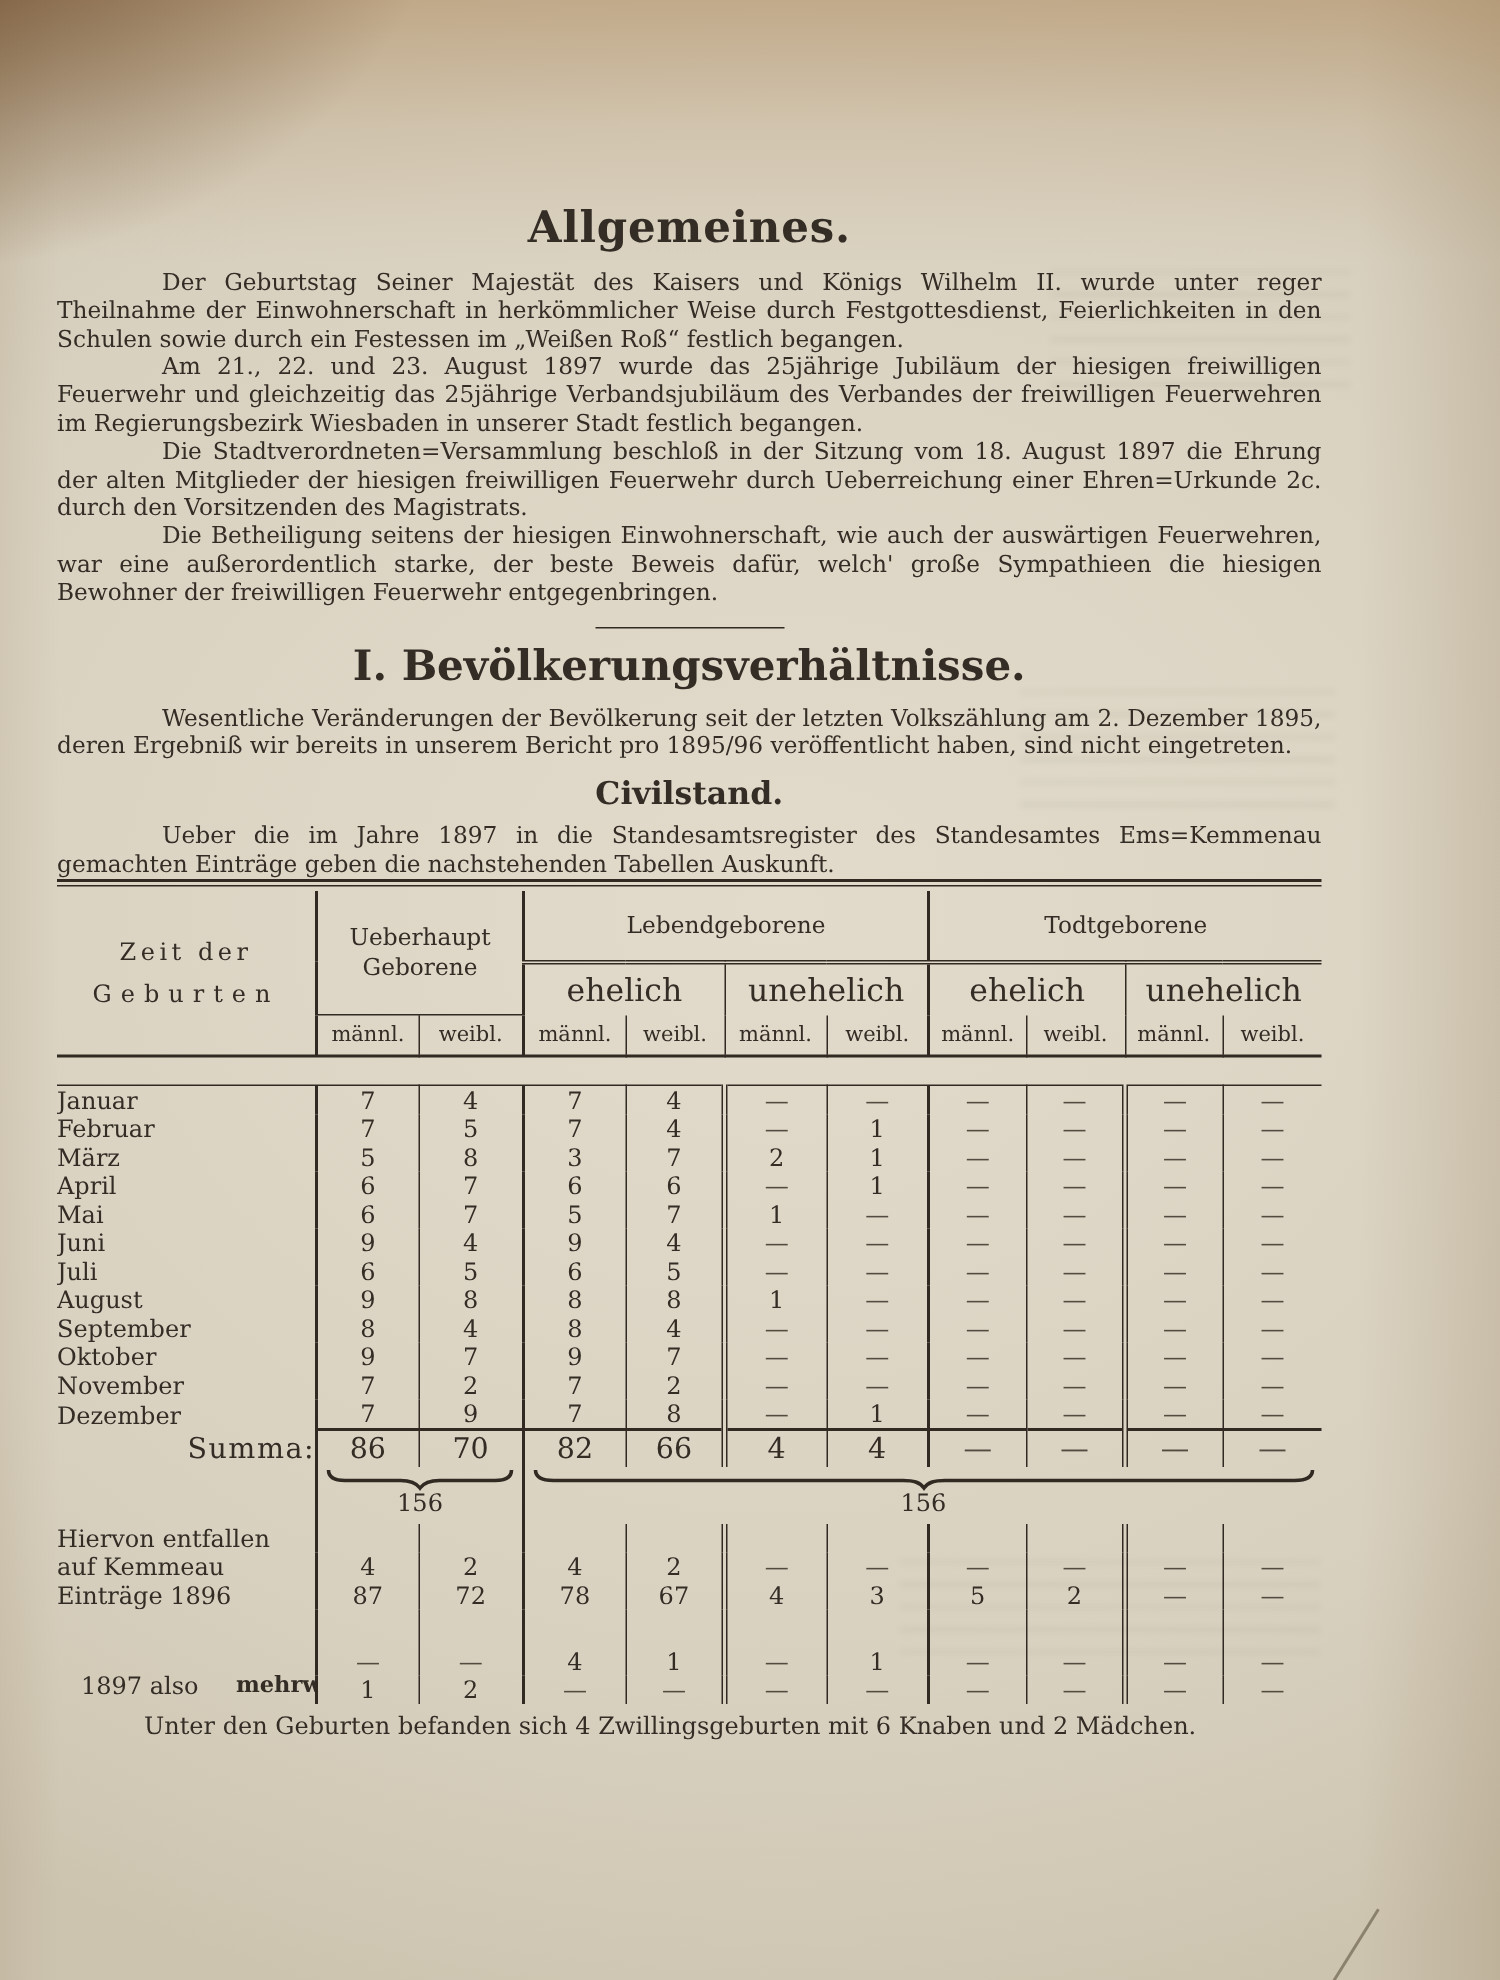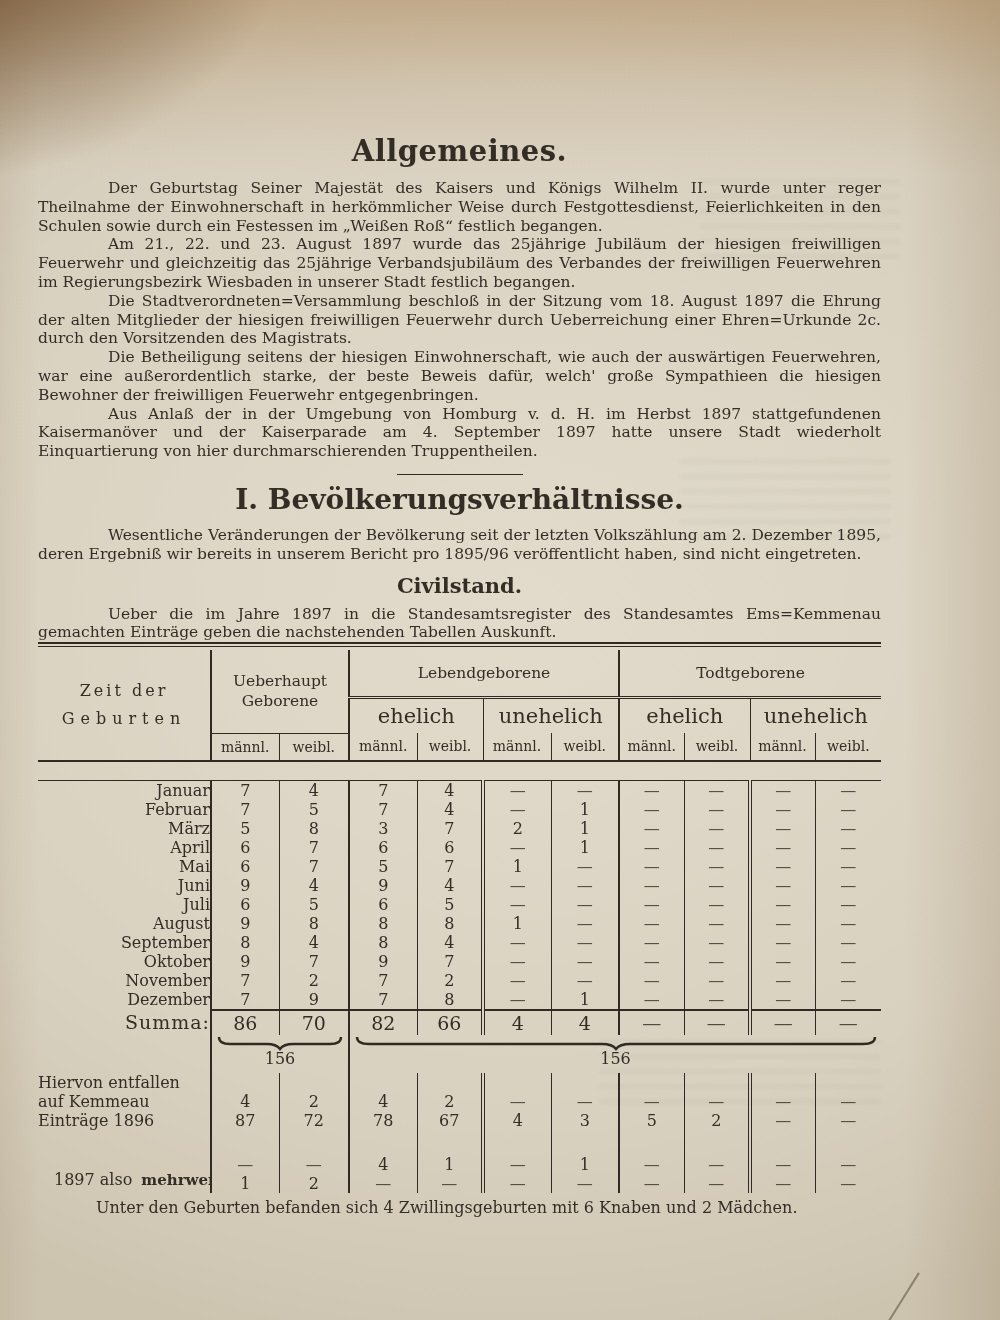--- a/index.html
+++ b/index.html
@@ -42,35 +42,35 @@
   .udbl{border-bottom:3px double var(--rule);}
   tr.r1 th{height:46px;font-size:15.5px;}
   tr.r2 th{height:34px;font-size:21px;}
   tr.r3 th{height:26px;font-size:14px;}
   th.time{vertical-align:middle;}
   th.time .t1{letter-spacing:3px;font-size:16px;}
   th.time .t2{letter-spacing:6px;font-size:16px;margin-top:9px;}
   th.grpwrap div{line-height:20px;}
   tr.rule2 td{height:2px;border-top:2.5px solid var(--rule);border-bottom:1px solid var(--rule);}
   tbody.months td{height:18.2px;font-size:16px;}
-  td.month{text-align:right;padding-left:14px;font-size:16px;}
+  td.month{text-align:left;padding-left:14px;font-size:16px;}
   td.c{text-align:center;}
   .dash{color:#524b40;font-size:14px;}
   tr.summa td{height:24px;font-size:19px;}
   tr.summa td.c{border-top:2.5px solid var(--rule);}
   td.sumlab{text-align:right;padding-right:16px;letter-spacing:1px;font-size:16px;}
   tr.braces td{height:38px;vertical-align:top;}
   .brace-cell svg{display:block;margin:1px auto 0 auto;}
   .total{font-size:16px;text-align:center;line-height:16px;}
   tr.x td{height:18px;font-size:16px;}
   td.xlabel{text-align:left;padding-left:10px;font-size:16px;white-space:nowrap;}
   tr.spacer td{height:25px;}
   tr.delta td{height:19px;font-size:16px;}
   td.dlabel{vertical-align:middle;}
-  .dl-wrap{display:flex;align-items:center;padding-left:16px;gap:9px;margin-top:12px;}
+  .dl-wrap{display:flex;align-items:center;padding-left:16px;gap:25px;margin-top:12px;}
   .dl-year{font-size:16px;white-space:nowrap;}
   .dl-stack{display:flex;line-height:16px;font-weight:bold;font-size:15px;}
   p.foot{font-size:16px;margin:5px 0 0 0;text-indent:58px;}
 </style>
 </head>
 <body>
 
 <div class="sheet">
   <div class="ghost" style="left:700px;top:180px;width:200px;height:90px;"></div>
   <div class="ghost" style="left:680px;top:460px;width:210px;height:80px;"></div>
@@ -78,21 +78,20 @@
   <div class="edge-mark"></div>
 
   <div class="content">
 
     <h1 class="main">Allgemeines.</h1>
 
     <p class="body first">Der Geburtstag Seiner Majestät des Kaisers und Königs Wilhelm II. wurde unter reger Theilnahme der Einwohnerschaft in herkömmlicher Weise durch Festgottesdienst, Feierlichkeiten in den Schulen sowie durch ein Festessen im „Weißen Roß“ festlich begangen.</p>
     <p class="body">Am 21., 22. und 23. August 1897 wurde das 25jährige Jubiläum der hiesigen freiwilligen Feuerwehr und gleichzeitig das 25jährige Verbandsjubiläum des Verbandes der freiwilligen Feuerwehren im Regierungsbezirk Wiesbaden in unserer Stadt festlich begangen.</p>
     <p class="body">Die Stadtverordneten=Versammlung beschloß in der Sitzung vom 18. August 1897 die Ehrung der alten Mitglieder der hiesigen freiwilligen Feuerwehr durch Ueberreichung einer Ehren=Urkunde 2c. durch den Vorsitzenden des Magistrats.</p>
     <p class="body">Die Betheiligung seitens der hiesigen Einwohnerschaft, wie auch der auswärtigen Feuerwehren, war eine außerordentlich starke, der beste Beweis dafür, welch' große Sympathieen die hiesigen Bewohner der freiwilligen Feuerwehr entgegenbringen.</p>
-    <p class="body">Aus Anlaß der in der Umgebung von Homburg v. d. H. im Herbst 1897 stattgefundenen Kaisermanöver und der Kaiserparade am 4. September 1897 hatte unsere Stadt wiederholt Einquartierung von hier durchmarschierenden Truppentheilen.</p>
 
     <div class="sep"></div>
 
     <h2 class="sect">I. Bevölkerungsverhältnisse.</h2>
     <p class="body">Wesentliche Veränderungen der Bevölkerung seit der letzten Volkszählung am 2. Dezember 1895, deren Ergebniß wir bereits in unserem Bericht pro 1895/96 veröffentlicht haben, sind nicht eingetreten.</p>
     <h3 class="sub">Civilstand.</h3>
     <p class="body">Ueber die im Jahre 1897 in die Standesamtsregister des Standesamtes Ems=Kemmenau gemachten Einträge geben die nachstehenden Tabellen Auskunft.</p>
 
 
     <div class="rule-top"></div>

